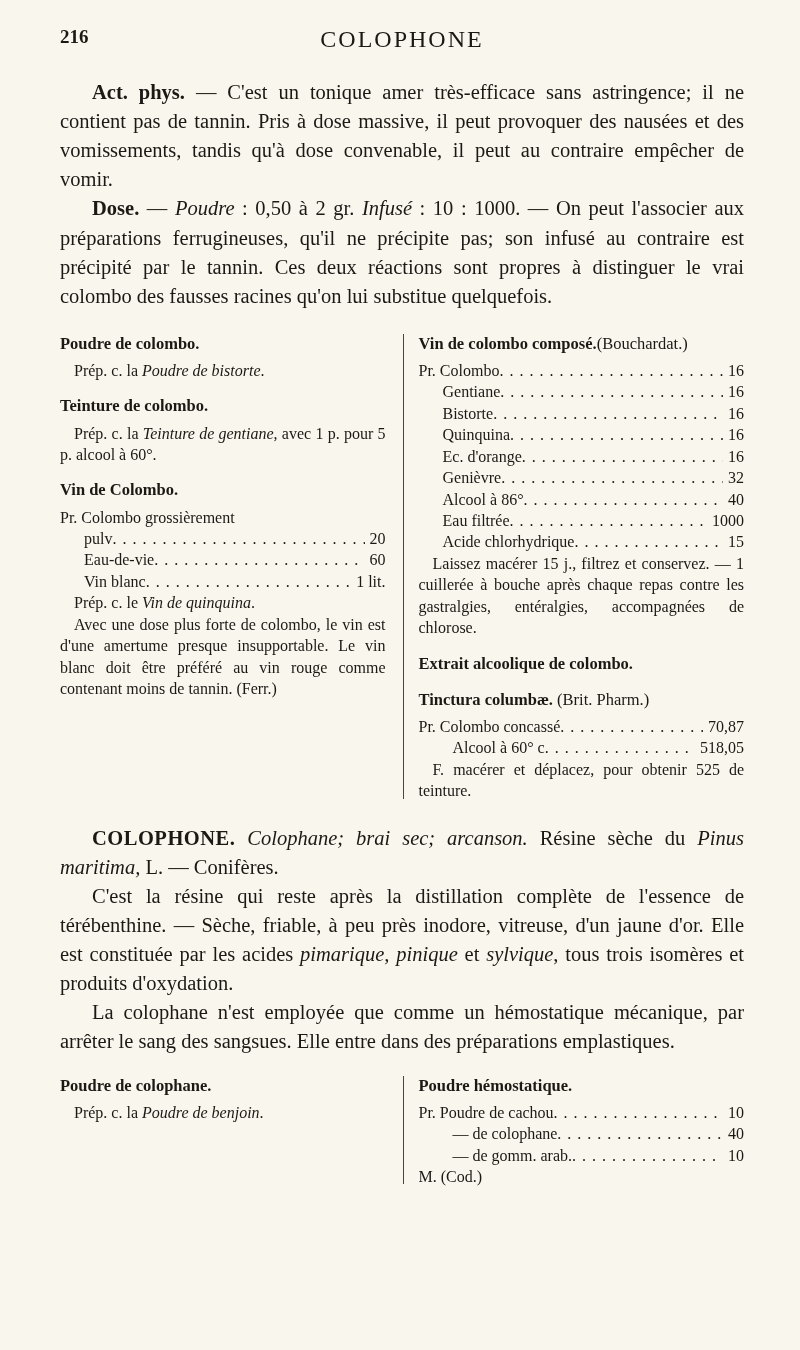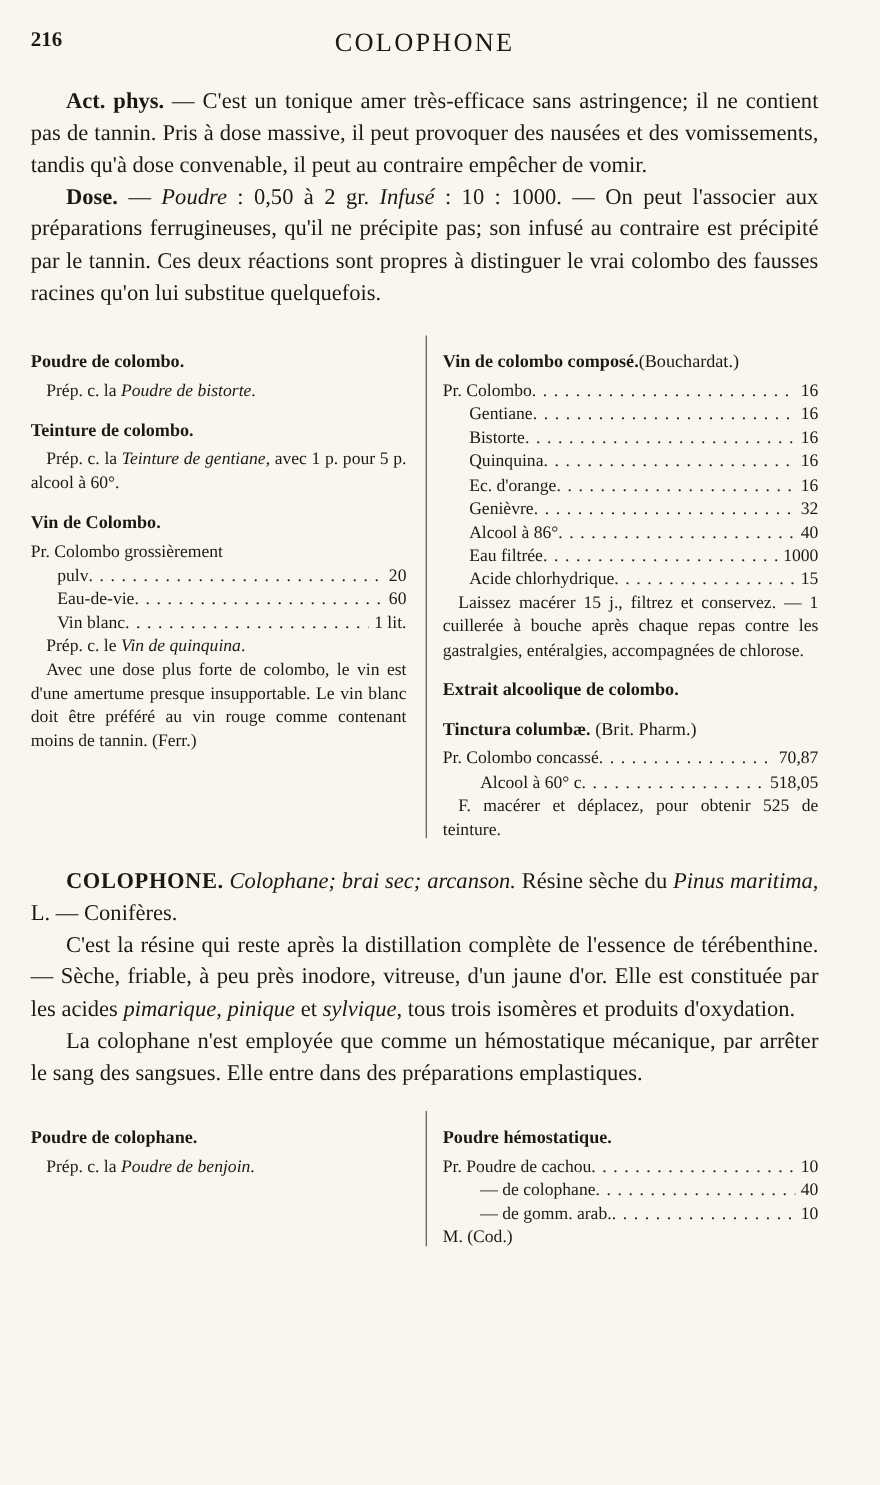--- a/index.html
+++ b/index.html
@@ -2,21 +2,21 @@
 <html><head>
 <meta charset="utf-8">
 <style>
   * { margin: 0; padding: 0; box-sizing: border-box; }
   html, body { width: 800px; height: 1350px; overflow: hidden; }
   body {
     background: #f9f6ee;
     color: #1c1915;
     font-family: "Liberation Serif", "DejaVu Serif", serif;
   }
-  .page { width: 800px; height: 984px; padding: 26px 56px 20px 28px; }
+  .page { width: 800px; height: 984px; padding: 26px 56px 20px 60px; }
 
   
   .pagehead { position: relative; height: 26px; margin-bottom: 26px; font-size: 19px; }
   .pageno { position: absolute; left: 0; top: 0; font-weight: bold; }
   .runtitle { text-align: center; letter-spacing: 2px; font-size: 24px; }
 
   
   p.bodytext {
     font-size: 20.5px;
     line-height: 1.42;
@@ -26,21 +26,21 @@
   p.noindent { text-indent: 0; }
   b.lead { font-weight: bold; }
 
   
   .twocol { display: flex; align-items: stretch; margin-top: 20px; }
   .col { flex: 1 1 0; min-width: 0; }
   .vdivider { width: 1px; background: #4a463e; margin: 3px 15px 3px 17px; }
 
   .rx { font-size: 16px; line-height: 1.34; }
   .rx-title { font-weight: bold; font-size: 16.5px; margin: 14px 0 5px 0; }
-  .rx-title.first { margin-top: 16px; }
+  .rx-title.first { margin-top: 2px; }
   .rx-src { font-weight: normal; }
   .rx-prep, .rx-note { text-align: justify; text-indent: 14px; }
   .rx-line { text-indent: 0; }
   .rx-row { display: flex; align-items: baseline; }
   .rx-row.ind { padding-left: 24px; }
   .rx-row.ind2 { padding-left: 34px; }
   .rx-name { white-space: nowrap; }
   .rx-qty { white-space: nowrap; margin-left: 5px; }
   .dots { flex: 1 1 auto; overflow: hidden; white-space: nowrap; min-width: 12px; }
   .dots::after { content: ". . . . . . . . . . . . . . . . . . . . . . . . . . . . . . . ."; letter-spacing: 1px; }

